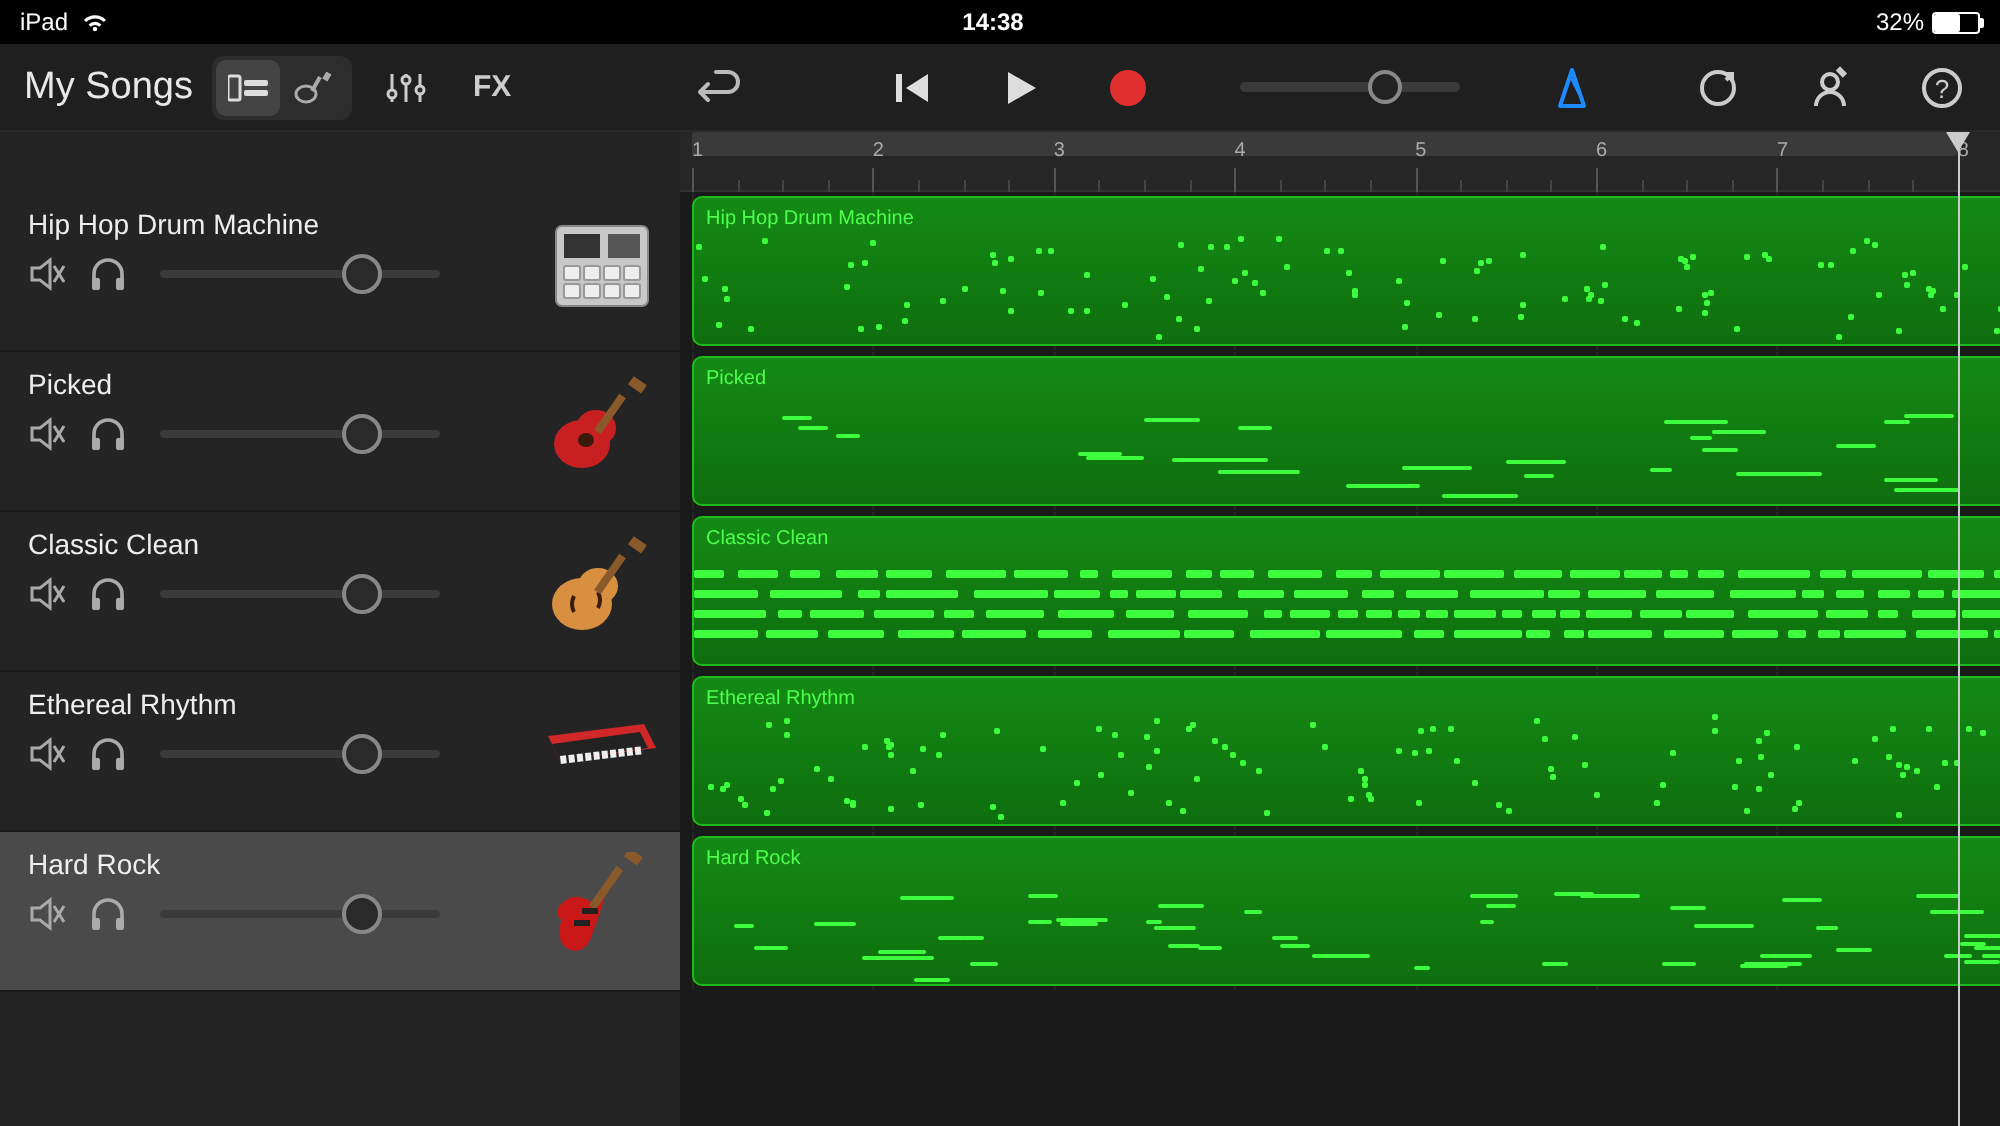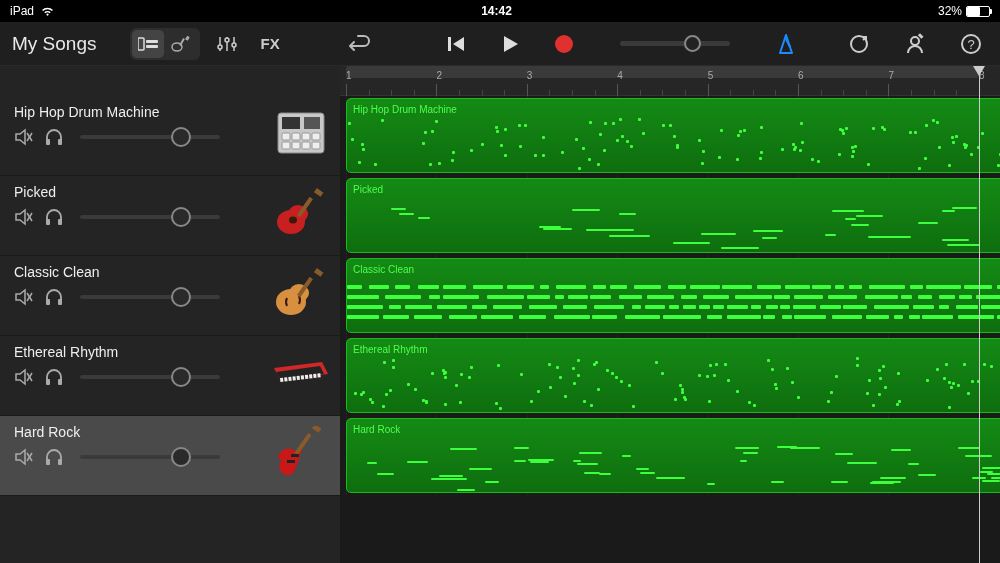--- a/index.html
+++ b/index.html
@@ -6,21 +6,21 @@
 html,body{width:1000px;height:563px;background:#1a1a1a;overflow:hidden;color:#ddd}
 .status-bar{height:22px;background:#000;display:flex;align-items:center;padding:0 10px;font-size:12px;color:#fff}
 .status-left{display:flex;align-items:center;gap:6px}
 .status-center{flex:1;text-align:center;font-weight:600}
 .status-right{display:flex;align-items:center;gap:4px}
 .wifi{width:15px;height:11px}
 .batt{width:24px;height:11px;border:1px solid #fff;border-radius:2px;position:relative}
 .batt::after{content:"";position:absolute;right:-3px;top:2px;width:2px;height:5px;background:#fff;border-radius:0 1px 1px 0}
 .batt-fill{height:100%;width:61%;background:#fff;border-radius:1px}
 .toolbar{height:44px;background:#1f1f1f;display:flex;align-items:center;padding:0 12px;gap:10px;border-bottom:1px solid #2a2a2a}
-.tb-title{font-size:19px;color:#e8e8e8;margin-right:24px}
+.tb-title{font-size:19px;color:#e8e8e8;margin-right:0}
 .tb-pill{display:flex;background:#2d2d2d;border-radius:6px;padding:2px;gap:2px}
 .tb-pill .seg{width:32px;height:28px;display:flex;align-items:center;justify-content:center;border-radius:5px;cursor:pointer}
 .tb-pill .seg.active{background:#444}
 .tb-btn{width:34px;height:30px;display:flex;align-items:center;justify-content:center;color:#ccc;cursor:pointer}
 .tb-fx{font-size:15px;font-weight:600;color:#ccc;padding:0 6px;cursor:pointer}
 .tb-spacer{flex:1}
 .transport{display:flex;align-items:center;gap:22px}
 .trans-btn{width:32px;height:32px;display:flex;align-items:center;justify-content:center;cursor:pointer}
 .scrub{width:110px;height:5px;background:#3a3a3a;border-radius:3px;position:relative;margin-left:18px}
 .scrub .knob{position:absolute;left:58%;top:-6px;width:17px;height:17px;border:2px solid #888;border-radius:50%;background:#222}
@@ -58,21 +58,21 @@
 </head>
 <body>
 
 <div class="status-bar">
   <div class="status-left">
     <span>iPad</span>
     <svg class="wifi" viewBox="0 0 16 12">
         <path d="M8 10.5a1.2 1.2 0 100-2.4 1.2 1.2 0 000 2.4zM4.5 6.8a5 5 0 017 0l-1.2 1.2a3.3 3.3 0 00-4.6 0zM2 4.3a8.5 8.5 0 0112 0l-1.2 1.2a6.8 6.8 0 00-9.6 0z" fill="#fff"></path>
       </svg>
   </div>
-  <div class="status-center">14:42</div>
+  <div class="status-center">14:38</div>
   <div class="status-right">
     <span>32%</span>
     <div class="batt">
         <div class="batt-fill"></div>
       </div>
   </div>
 </div>
 
 <div class="toolbar">
   <div class="tb-title">My Songs</div>

